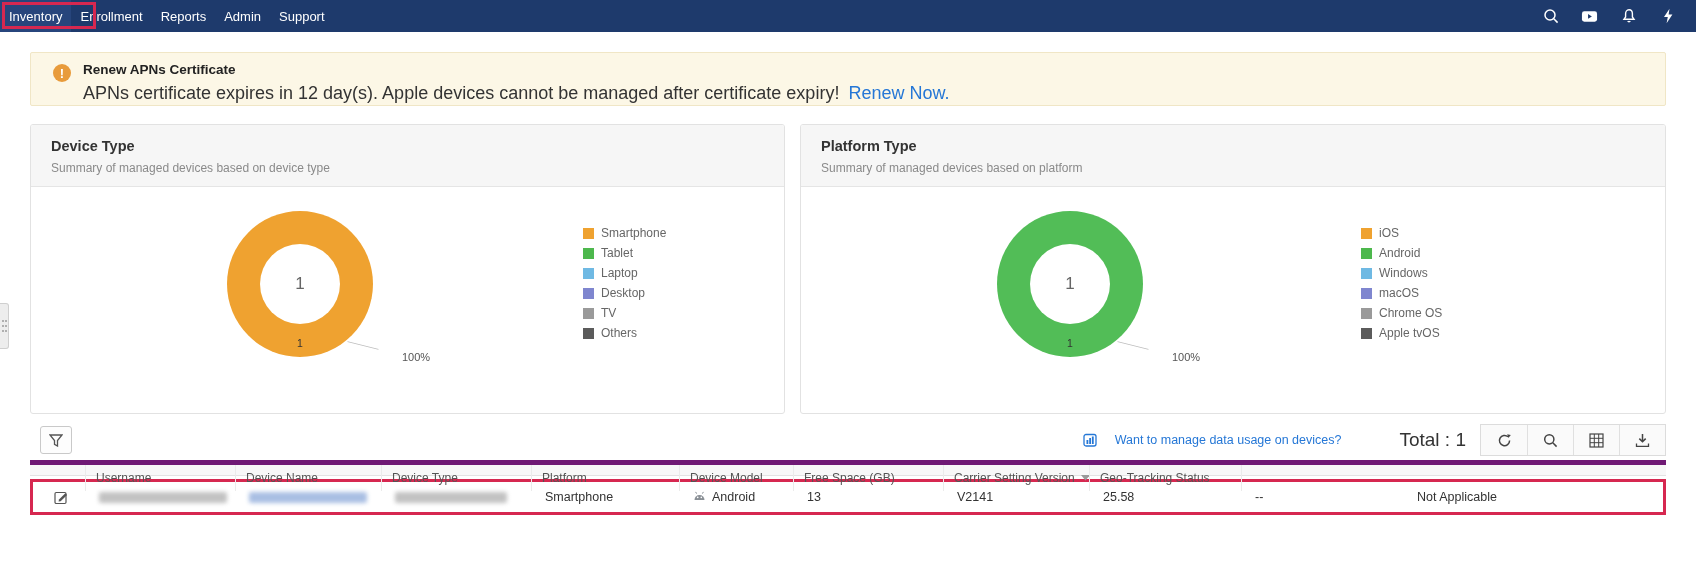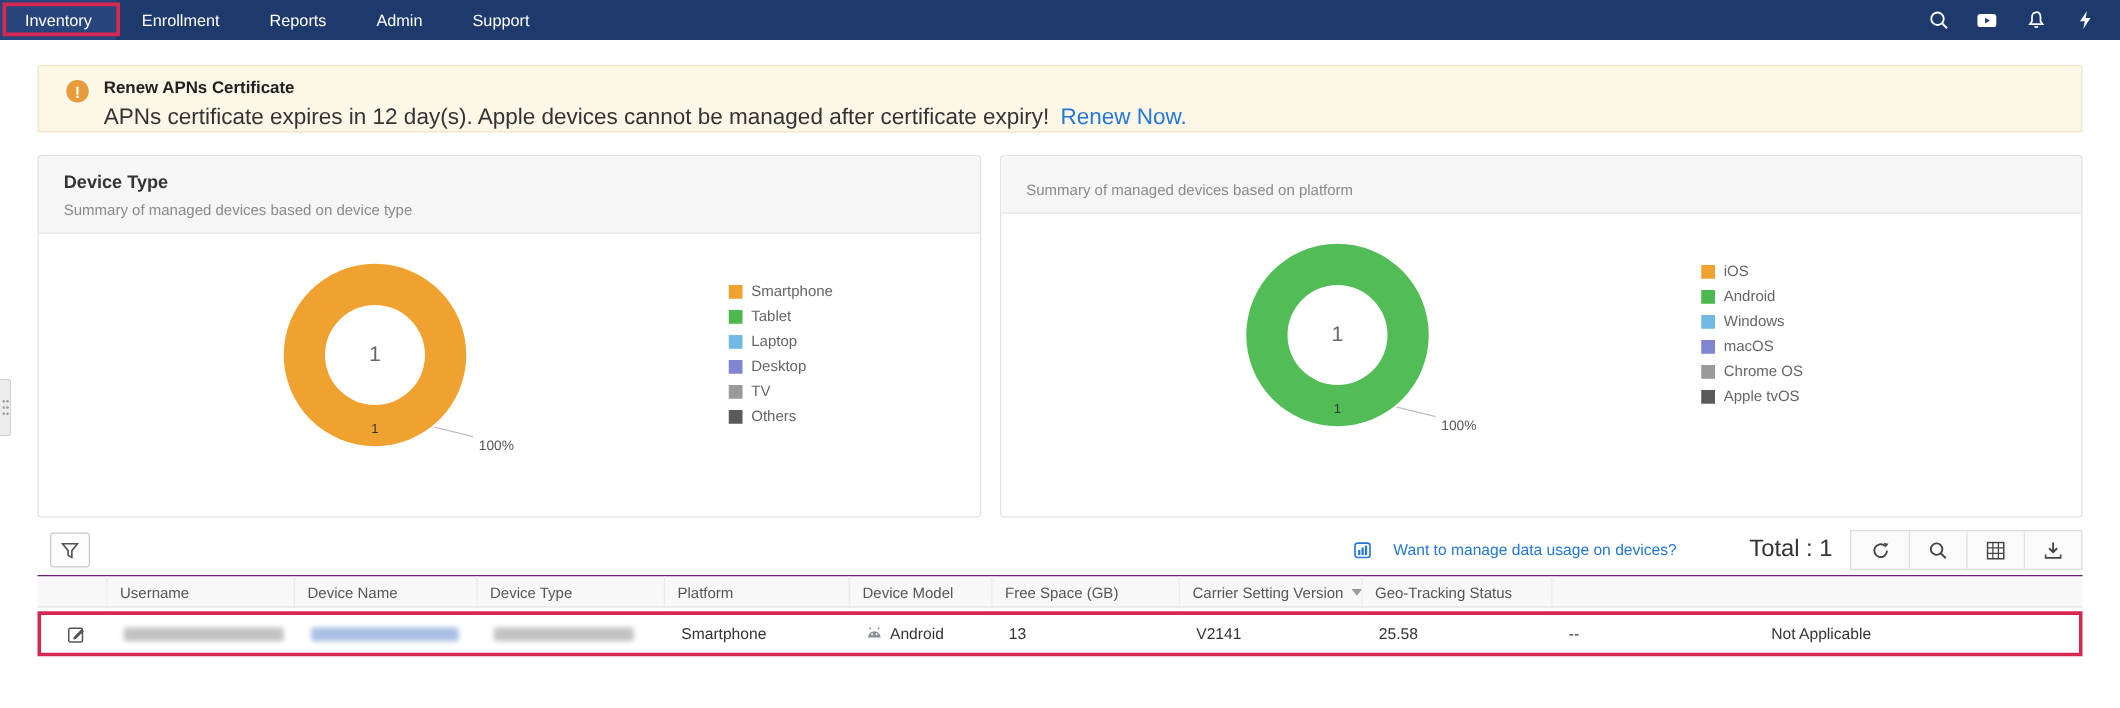--- a/index.html
+++ b/index.html
@@ -4,21 +4,21 @@
 <style>
   * { box-sizing: border-box; }
   html,body { margin:0; padding:0; }
   body {
     width:1696px; height:566px; position:relative; overflow:hidden;
     font-family:"Liberation Sans", sans-serif; background:#ffffff; color:#333;
   }
   
   .topnav { height:32px; background:#1e3a6c; display:flex; align-items:stretch; color:#fff; position:relative; }
   .nav-tabs { display:flex; }
-  .nav-tab { padding:0 20px; display:flex; align-items:center; font-size:13px; cursor:pointer; }
+  .nav-tab { padding:0 9px; display:flex; align-items:center; font-size:13px; cursor:pointer; }
   .nav-tab.active { background:#27457c; }
   .nav-icons { margin-left:auto; display:flex; align-items:center; gap:22px; padding-right:20px; }
   .nav-icon { width:17px; height:17px; display:flex; align-items:center; justify-content:center; cursor:pointer; }
   .annotation-nav { position:absolute; left:2px; top:2px; width:94px; height:27px; border:3px solid #d62850; pointer-events:none; }
 
   
   .banner { margin:20px 30px 0; height:54px; background:#fcf7e6; border:1px solid #f0e6c6; border-radius:2px;
             display:flex; align-items:flex-start; padding:9px 16px; }
   .warn-icon { width:18px; height:18px; border-radius:50%; background:#e89b3b; color:#fff; font-weight:bold;
                font-size:13px; display:flex; align-items:center; justify-content:center; margin:2px 12px 0 6px; flex:0 0 auto; }
@@ -33,42 +33,42 @@
   .card.second { flex:1; }
   .card-head { background:#f6f6f6; border-bottom:1px solid #e5e5e5; padding:13px 20px 11px; }
   .card-title { font-size:14.5px; font-weight:bold; color:#333; }
   .card-sub { font-size:12px; color:#8a8a8a; margin-top:7px; }
   .chart-body { position:relative; height:228px; }
   .donut { position:absolute; left:196px; top:24px; width:146px; height:146px; border-radius:50%; }
   .hole { position:absolute; left:33px; top:33px; width:80px; height:80px; background:#fff; border-radius:50%;
           display:flex; align-items:center; justify-content:center; font-size:17px; color:#666; }
   .slice-label { position:absolute; left:50%; bottom:8px; transform:translateX(-50%); font-size:10.5px; color:#333; }
   .pct-line { position:absolute; left:316px; top:158px; width:32px; height:1px; background:#bfbfbf; transform:rotate(14deg); }
-  .pct-label { position:absolute; left:352px; top:164px; font-size:11px; color:#555; }
+  .pct-label { position:absolute; left:371px; top:164px; font-size:11px; color:#555; }
   .legend { position:absolute; left:552px; top:40px; }
   .card.second .legend { left:560px; }
   .legend-item { display:flex; align-items:center; margin-bottom:8px; height:12px; }
   .legend-swatch { width:11px; height:11px; margin-right:7px; flex:0 0 auto; }
   .legend-label { font-size:12px; color:#666; white-space:nowrap; }
 
   
   .toolbar { margin:10px 30px 0; height:32px; display:flex; align-items:center; }
   .btn { display:flex; align-items:center; gap:7px; height:28px; padding:0 12px; background:#fdfdfd;
          border:1px solid #c9c9c9; border-radius:3px; font-size:12.5px; color:#333; cursor:pointer; }
   .filter-btn { width:32px; justify-content:center; padding:0; margin-left:10px; }
   .toolbar-right { margin-left:auto; display:flex; align-items:center; }
   .usage-link { display:flex; align-items:center; gap:18px; color:#2577d6; font-size:12.5px; cursor:pointer; }
   .total { margin-left:58px; font-size:19px; color:#333; }
   .icon-group { margin-left:14px; display:flex; border:1px solid #dcdcdc; background:#fafafa; }
   .icon-cell { width:46px; height:30px; display:flex; align-items:center; justify-content:center; cursor:pointer; border-left:1px solid #e0e0e0; }
   .icon-cell:first-child { border-left:none; }
 
   
   .grid-row { display:grid; grid-template-columns:56px 150px 146px 150px 148px 114px 150px 146px 152px 162px auto; align-items:center; }
-  .tbl-head { margin:4px 30px 0; height:26px; background:#f8f8f8; border-top:1px solid #701a75; border-bottom:1px solid #e3e3e3; }
+  .tbl-head { margin:4px 30px 0; height:16px; background:#f8f8f8; border-top:5px solid #701a75; border-bottom:1px solid #e3e3e3; }
   .th { font-size:12px; color:#555; padding-left:10px; border-right:1px solid #ebebeb; height:26px; display:flex; align-items:center; white-space:nowrap; overflow:hidden; }
   .th:last-child, .th:first-child { border-right:1px solid #ebebeb; }
   .row-annotation { margin:3px 30px 0; border:3px solid #d62850; }
   .data-row { height:30px; background:#fff; }
   .td { font-size:12.5px; color:#333; padding-left:10px; display:flex; align-items:center; gap:6px; white-space:nowrap; }
   .redacted { height:11px; border-radius:2px; filter:blur(2px); }
   .redacted.gray { background:#c2c2c2; }
   .redacted.blue { background:#a9bfe3; }
   .sort-arrow { margin-left:6px; display:inline-flex; }
 
@@ -179,20 +179,21 @@
         <div class="legend-item">
             <span class="legend-swatch" style="background-color: rgb(91, 91, 91);"></span>
             <span class="legend-label">Others</span>
           </div>
       </div>
     </div>
   </div>
 
   <div class="card second">
     <div class="card-head">
+      <div class="card-title">Platform Type</div>
       <div class="card-sub">Summary of managed devices based on platform</div>
     </div>
     <div class="chart-body">
       <div class="donut" style="background-color: rgb(82, 189, 87);">
         <div class="hole">
             <span>1</span>
           </div>
         <div class="slice-label">1</div>
       </div>
       <div class="pct-line"></div>

